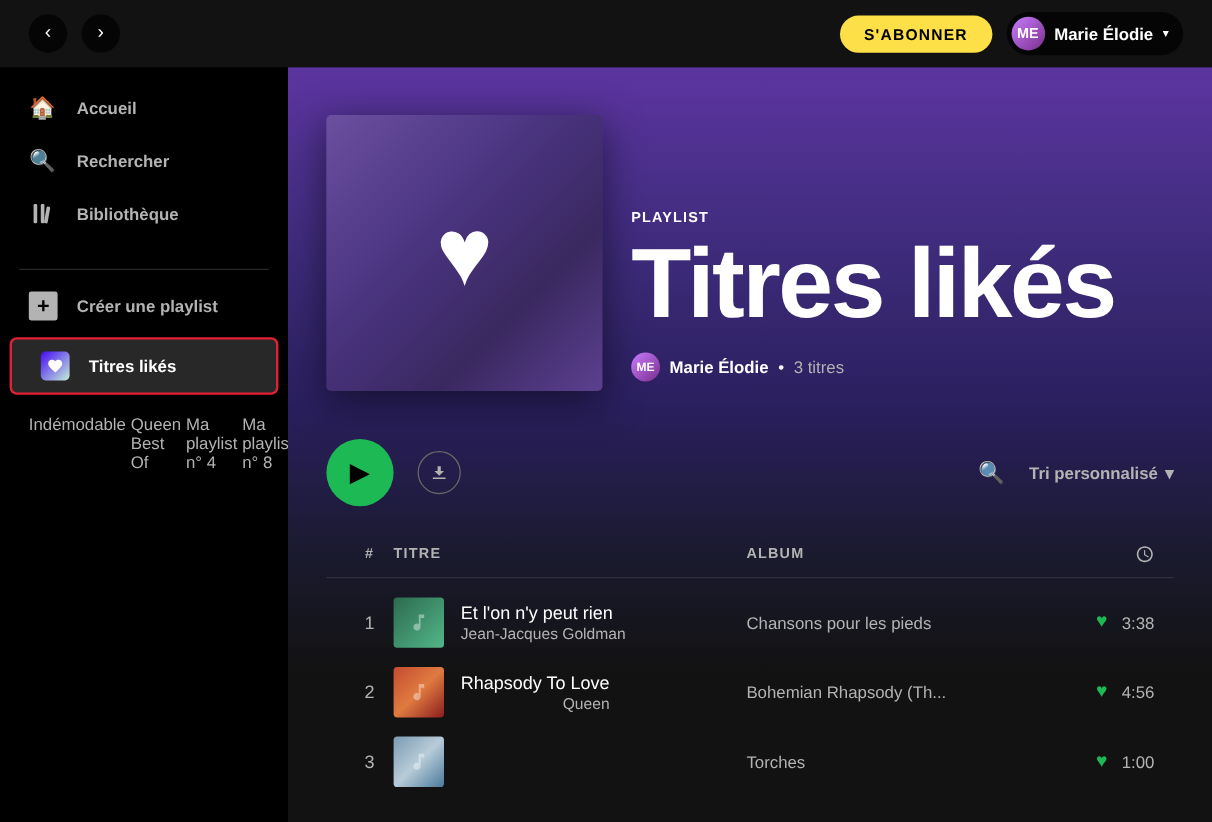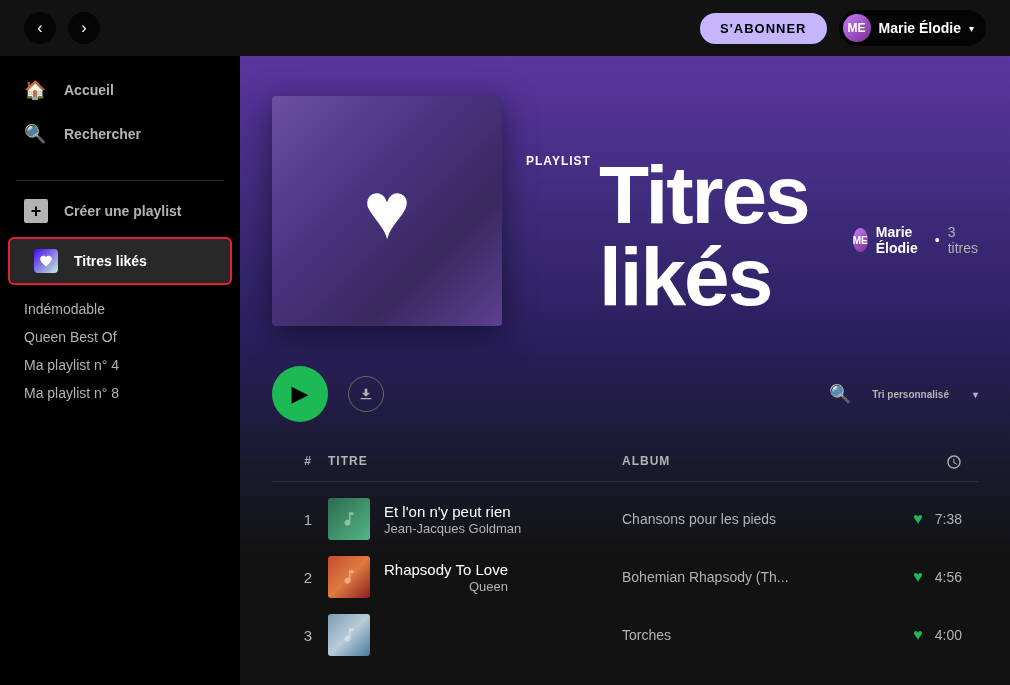--- a/index.html
+++ b/index.html
@@ -42,21 +42,21 @@
       align-items: center;
       justify-content: center;
     }
     .nav-btn:disabled { opacity: 0.4; cursor: default; }
     .top-bar-right {
       display: flex;
       align-items: center;
       gap: 12px;
     }
     .subscribe-btn {
-      background: #c4b5fd;
+      background: #fde047;
       color: #000;
       border: none;
       border-radius: 20px;
       padding: 8px 20px;
       font-size: 13px;
       font-weight: 700;
       cursor: pointer;
       letter-spacing: 1px;
     }
     .user-menu {
@@ -183,21 +183,21 @@
       border-radius: 4px;
       display: flex;
       align-items: center;
       justify-content: center;
       flex-shrink: 0;
     }
 
     .playlist-list {
       padding: 8px 24px;
       display: flex;
-      flex-direction: column;
+      flex-direction: row;
       gap: 4px;
     }
     .playlist-item {
       font-size: 14px;
       color: #b3b3b3;
       padding: 4px 0;
       cursor: pointer;
     }
 
     
@@ -222,21 +222,21 @@
       background: linear-gradient(135deg, #6b4fa0 0%, #4a3480 40%, #3a2860 70%, #5c4090 100%);
       border-radius: 4px;
       display: flex;
       align-items: center;
       justify-content: center;
       flex-shrink: 0;
       box-shadow: 0 8px 32px rgba(0,0,0,0.5);
     }
     .playlist-info {
       display: flex;
-      flex-direction: row;
+      flex-direction: column;
       gap: 8px;
       padding-bottom: 8px;
     }
     .playlist-type {
       font-size: 12px;
       font-weight: 700;
       text-transform: uppercase;
       letter-spacing: 1px;
       color: #fff;
     }
@@ -305,22 +305,22 @@
     }
     .controls-spacer { flex: 1; }
     .search-icon-btn {
       color: #b3b3b3;
       cursor: pointer;
       font-size: 18px;
     }
     .sort-btn {
       display: flex;
       align-items: flex-start;
-      gap: 24px;
-      font-size: 10px;
+      gap: 6px;
+      font-size: 14px;
       color: #b3b3b3;
       cursor: pointer;
       font-weight: 600;
     }
 
     
     .track-list {
       padding: 0 32px 32px;
     }
     .track-list-header {
@@ -434,20 +434,30 @@
 
   <nav class="sidebar">
     <div class="sidebar-nav">
       <div class="sidebar-nav-item">
         <span class="sidebar-nav-icon">🏠</span>
         <span>Accueil</span>
       </div>
       <div class="sidebar-nav-item">
         <span class="sidebar-nav-icon">🔍</span>
         <span>Rechercher</span>
+      </div>
+      <div class="sidebar-nav-item">
+        <span class="sidebar-nav-icon">
+          <svg width="20" height="20" viewBox="0 0 20 20" fill="currentColor">
+            <rect x="2" y="2" width="3" height="16" rx="1"></rect>
+            <rect x="8" y="2" width="3" height="16" rx="1"></rect>
+            <rect x="13" y="4" width="3" height="14" rx="1" transform="rotate(10 13 4)"></rect>
+          </svg>
+        </span>
+        <span>Bibliothèque</span>
       </div>
     </div>
 
     <div class="sidebar-divider"></div>
 
     <div class="sidebar-action">
       <div class="create-icon">+</div>
       <span>Créer une playlist</span>
     </div>
 
@@ -522,21 +532,21 @@
             </svg>
           </div>
           <div>
             <div class="track-title">Et l'on n'y peut rien</div>
             <div class="track-artist">Jean-Jacques Goldman</div>
           </div>
         </div>
         <span class="track-album">Chansons pour les pieds</span>
         <div class="track-end">
           <span class="heart-liked">♥</span>
-          <span class="track-duration">7:38</span>
+          <span class="track-duration">3:38</span>
         </div>
       </div>
 
       <div class="track-row">
         <span class="track-num">2</span>
         <div class="track-info">
           <div class="track-thumb track-thumb-2">
             <svg width="18" height="18" viewBox="0 0 24 24" fill="rgba(255,255,255,0.4)">
               <path d="M12 3v10.55c-.59-.34-1.27-.55-2-.55-2.21 0-4 1.79-4 4s1.79 4 4 4 4-1.79 4-4V7h4V3h-6z"></path>
             </svg>
@@ -558,19 +568,19 @@
         <div class="track-info">
           <div class="track-thumb track-thumb-3">
             <svg width="18" height="18" viewBox="0 0 24 24" fill="rgba(255,255,255,0.4)">
               <path d="M12 3v10.55c-.59-.34-1.27-.55-2-.55-2.21 0-4 1.79-4 4s1.79 4 4 4 4-1.79 4-4V7h4V3h-6z"></path>
             </svg>
           </div>
         </div>
         <span class="track-album">Torches</span>
         <div class="track-end">
           <span class="heart-liked">♥</span>
-          <span class="track-duration">4:00</span>
+          <span class="track-duration">1:00</span>
         </div>
       </div>
 
     </div>
   </div>
 </div>
 
 </body></html>

